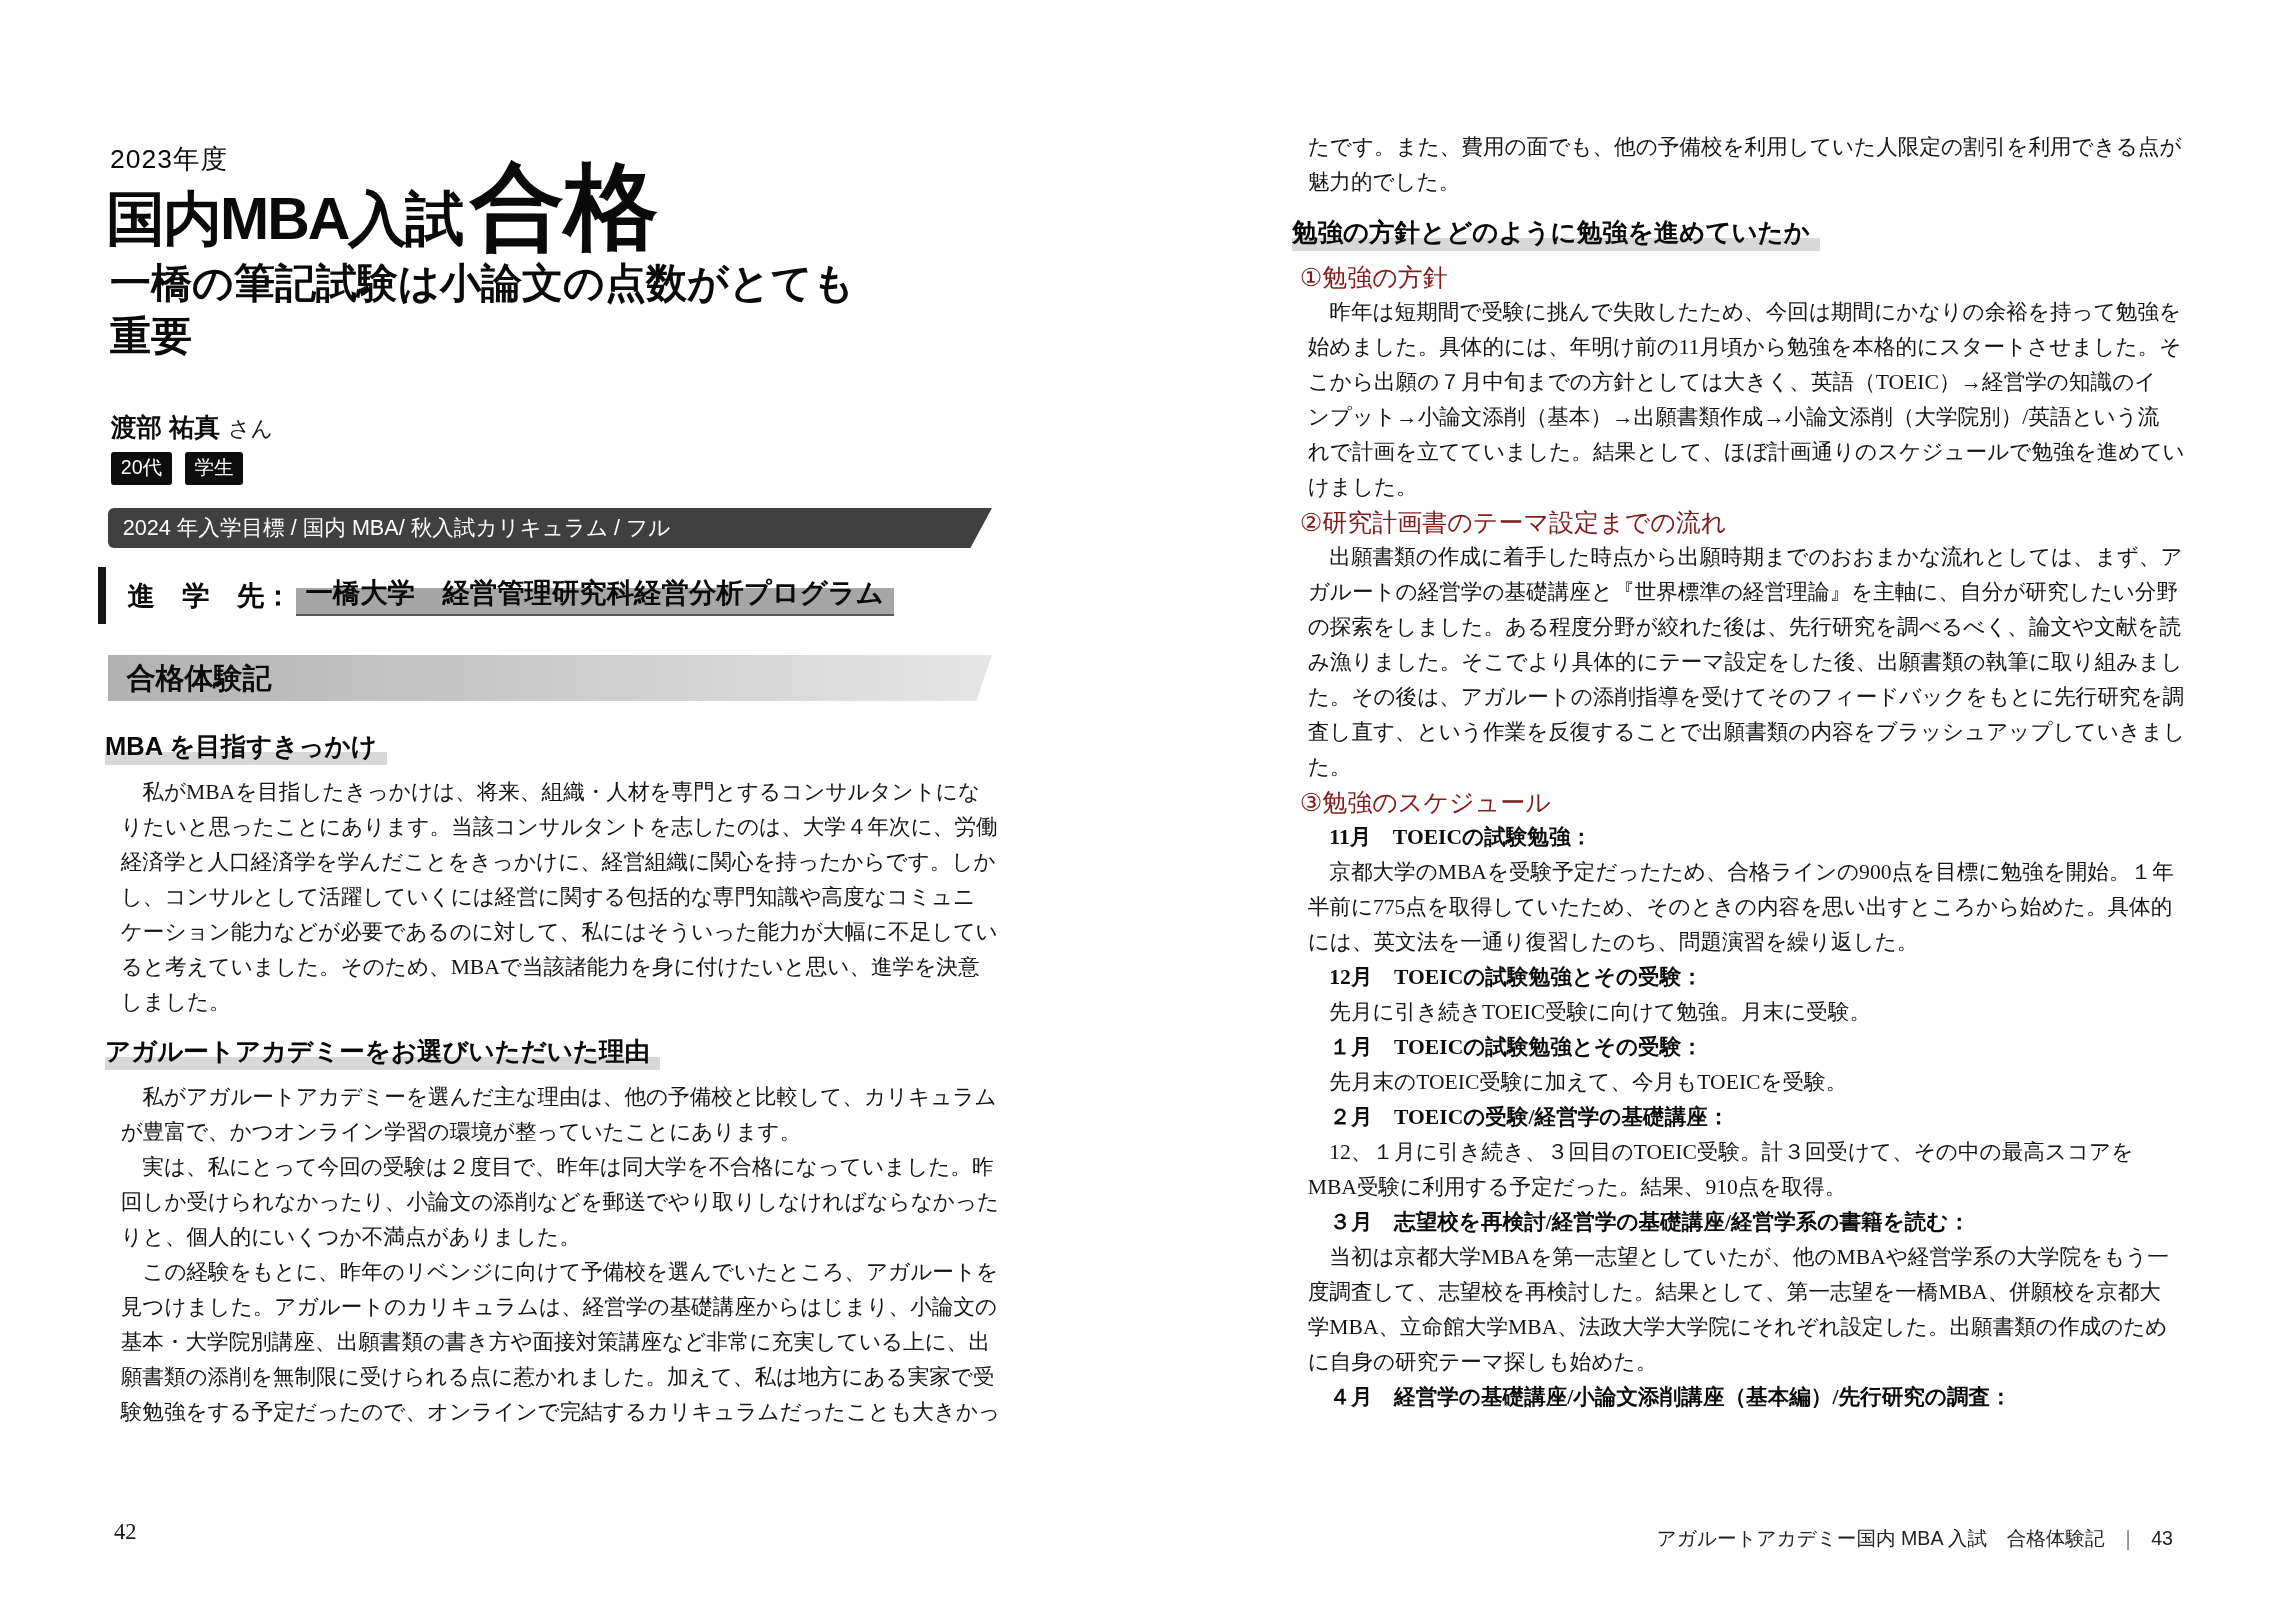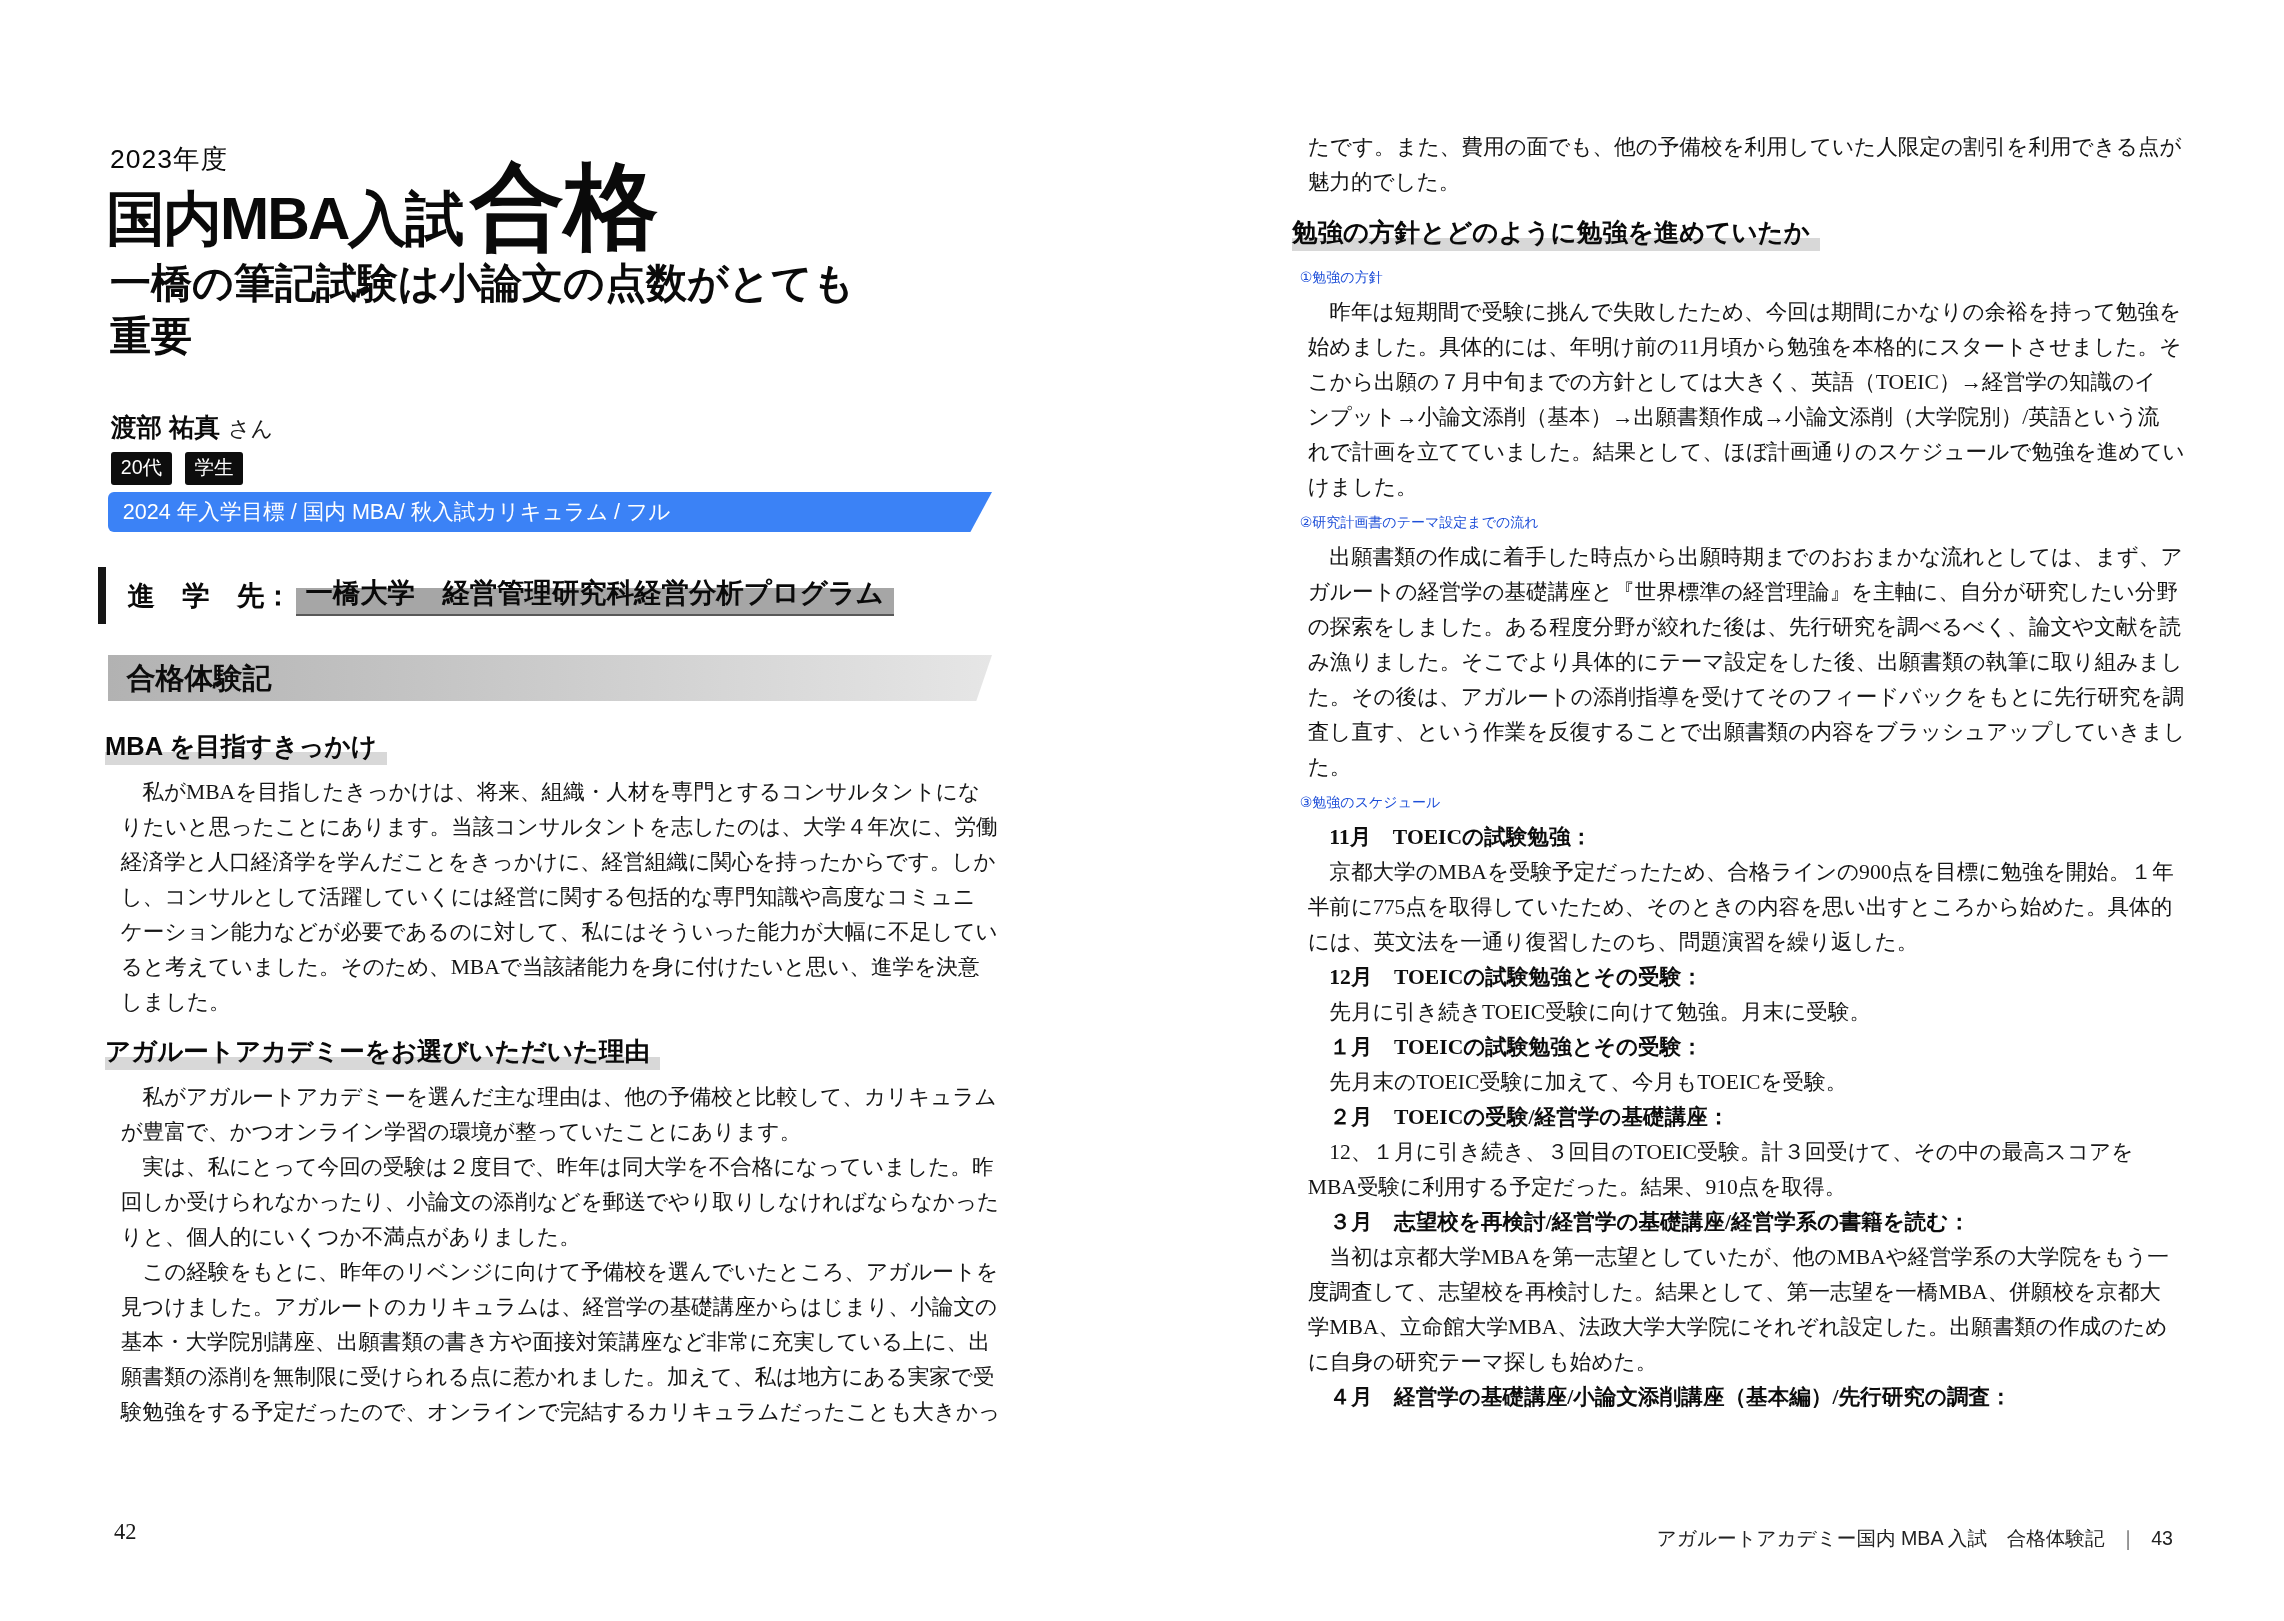--- a/index.html
+++ b/index.html
@@ -39,22 +39,22 @@
   .p-name { font-size: 25.5px; font-weight: 700; color: #0a0a0a; }
   .p-hon  { font-size: 22px; font-weight: 400; margin-left: 7.8px; color: #1a1a1a; }
 
   .tags { position: absolute; left: 111px; top: 452px; display: flex; gap: 12.7px; }
   .chip {
     background: #0d0d0d; color: #fff; font-size: 19.6px; font-weight: 500;
     padding: 3.9px 9.8px 5.9px; border-radius: 2.9px; line-height: 1.2;
   }
 
   .course-bar {
-    position: absolute; left: 108px; top: 492px; width: 884px; height: 40px;
-    background: #3b82f6; color: #fff; font-size: 21.6px; line-height: 40px;
+    position: absolute; left: 108px; top: 508px; width: 884px; height: 40px;
+    background: #404040; color: #fff; font-size: 21.6px; line-height: 40px;
     padding-left: 14.7px; border-radius: 5.9px 0 0 5.9px;
     clip-path: polygon(0 0, 100% 0, calc(100% - 21.6px) 100%, 0 100%);
     white-space: nowrap;
   }
 
   .dest-row { position: absolute; left: 98px; top: 567px; display: flex; align-items: center; }
   .dest-bar { width: 7.8px; height: 57px; background: #161616; margin-right: 21.6px; }
   .dest-label { font-size: 27.4px; font-weight: 900; color: #0a0a0a; white-space: nowrap; }
   .dest-value {
     font-size: 27.4px; font-weight: 900; color: #0a0a0a; white-space: nowrap;
@@ -79,21 +79,21 @@
 
   .blk-heading { margin: 15.7px 0 9.8px; }
   .blk-heading:first-child { margin-top: 0; }
   .blk-heading .htext {
     display: inline-block;
     font-size: 25.5px; font-weight: 900; color: #0a0a0a; line-height: 33px;
     background: linear-gradient(180deg, rgba(0,0,0,0) 64%, #d8d8d8 64%);
     padding: 0 9.8px 2px 0;
   }
   .blk-sub .htext {
-    display: block; font-size: 14px; font-weight: 400; color: #1d4ed8;
+    display: block; font-size: 25px; font-weight: 400; color: #7f1d1d;
     line-height: 35px; padding-left: 7.8px;
   }
   .blk-month .htext {
     display: block;
     font-family: "Liberation Serif", "DejaVu Serif", serif;
     font-size: 21.6px; font-weight: 700; color: #0d0d0d;
     line-height: 35px; padding-left: 15.7px; text-indent: 21.6px;
   }
   .blk-para .line {
     font-family: "Liberation Serif", "DejaVu Serif", serif;

